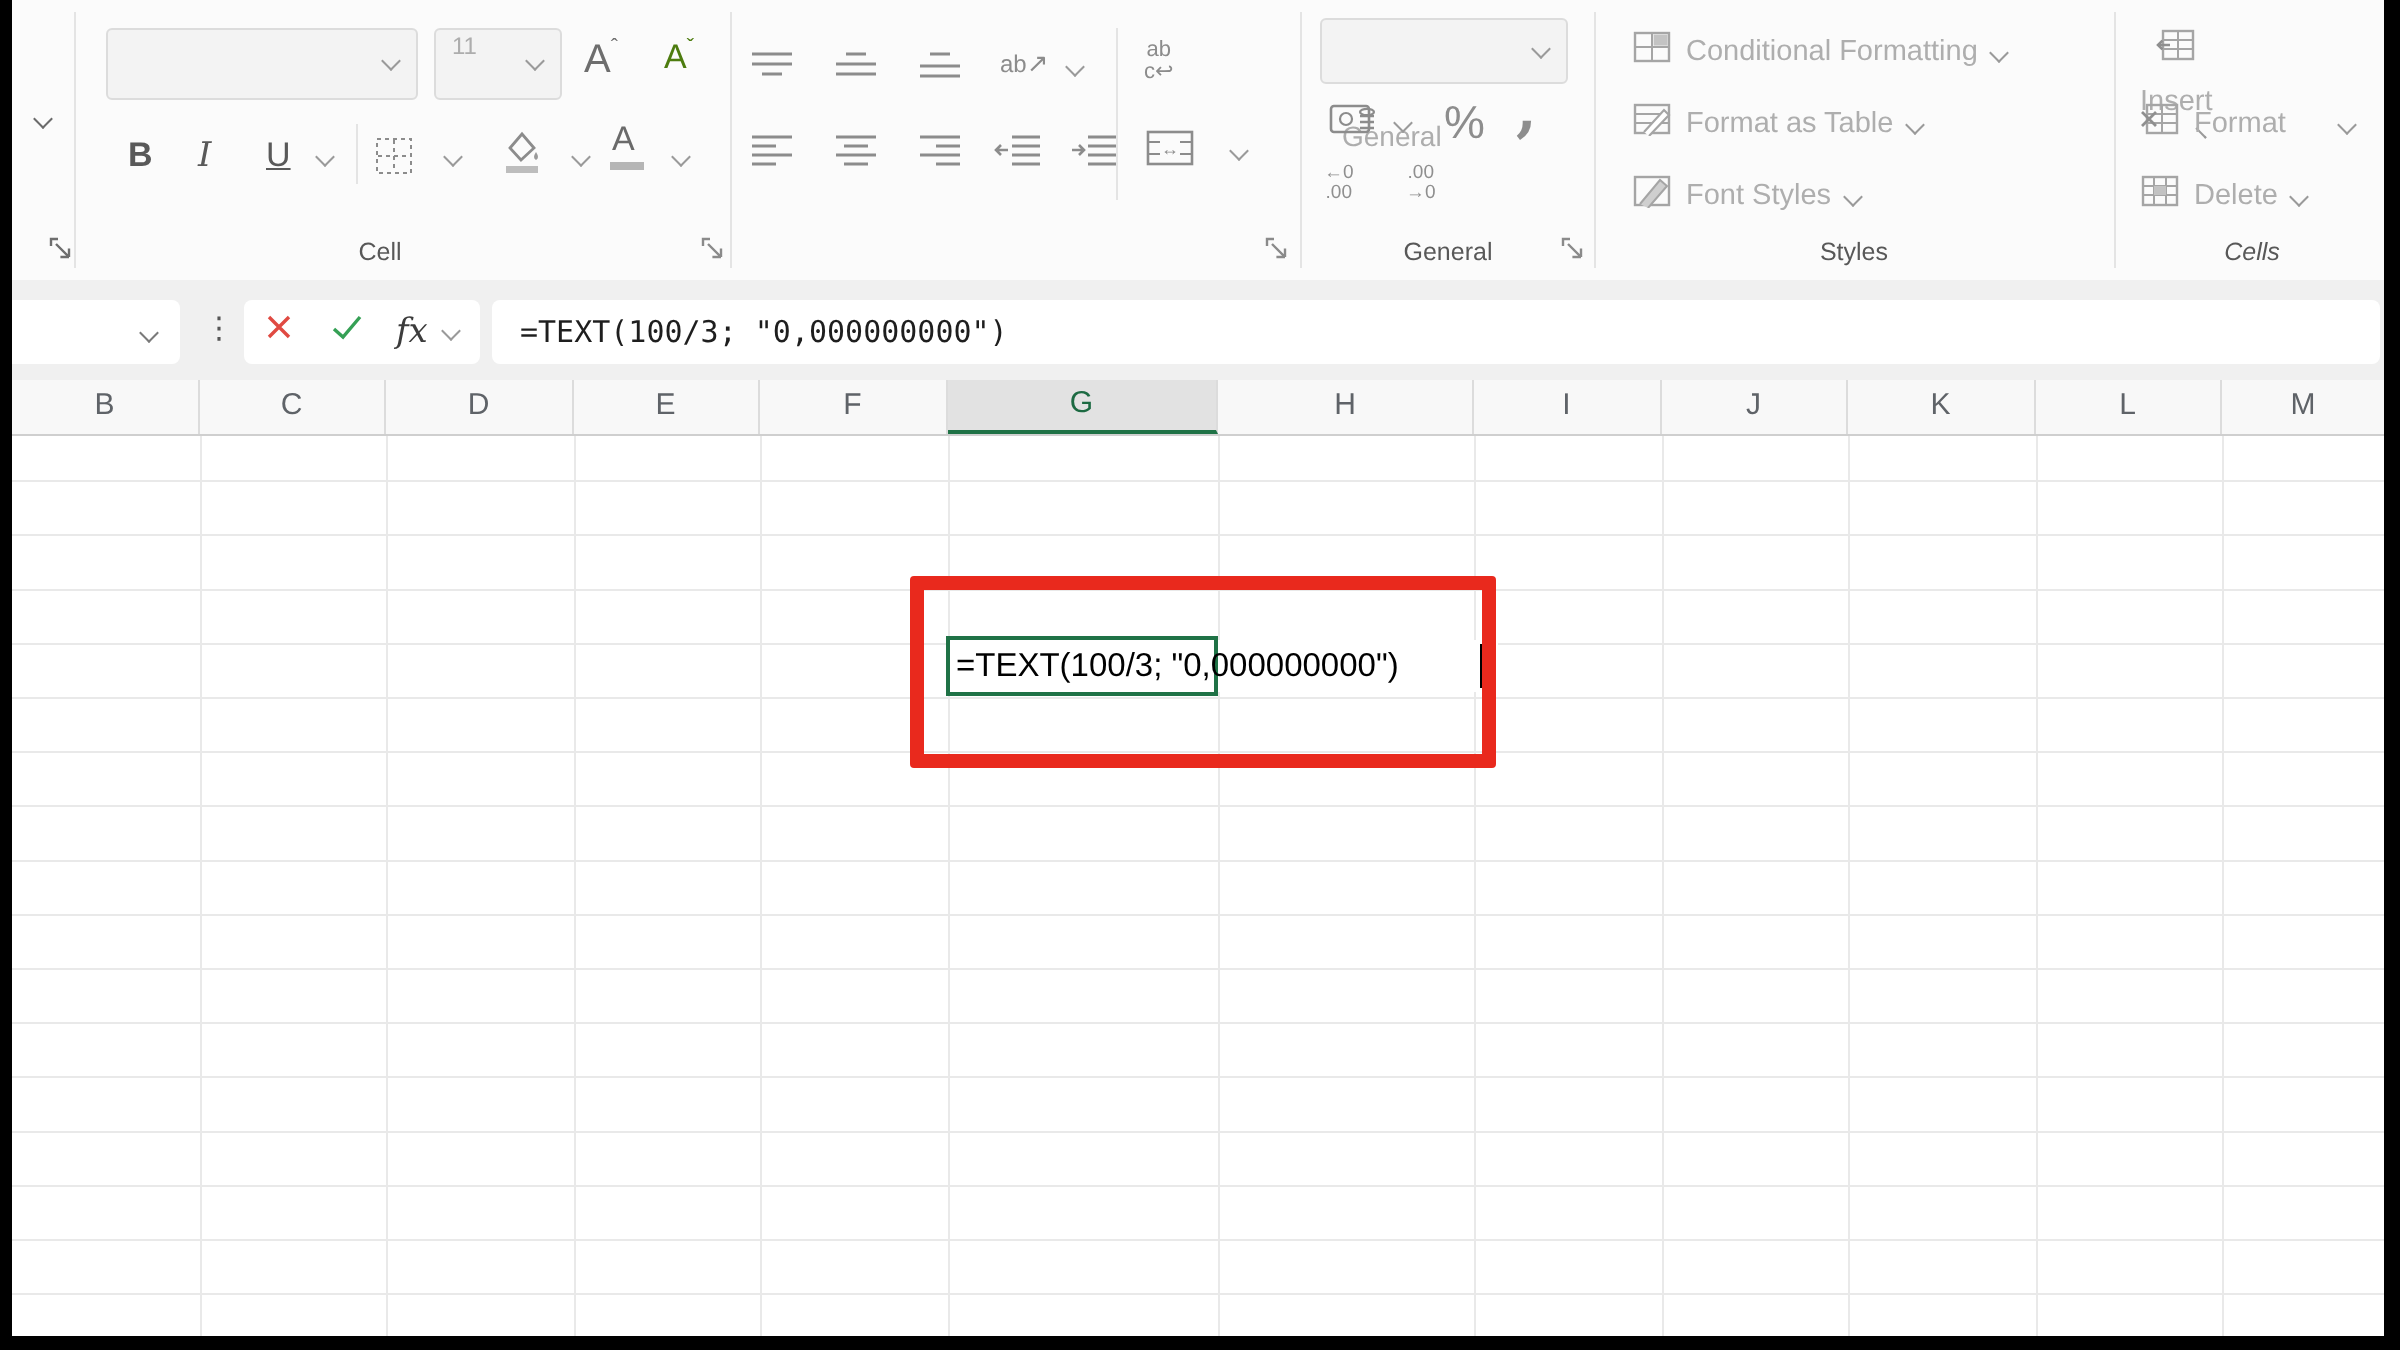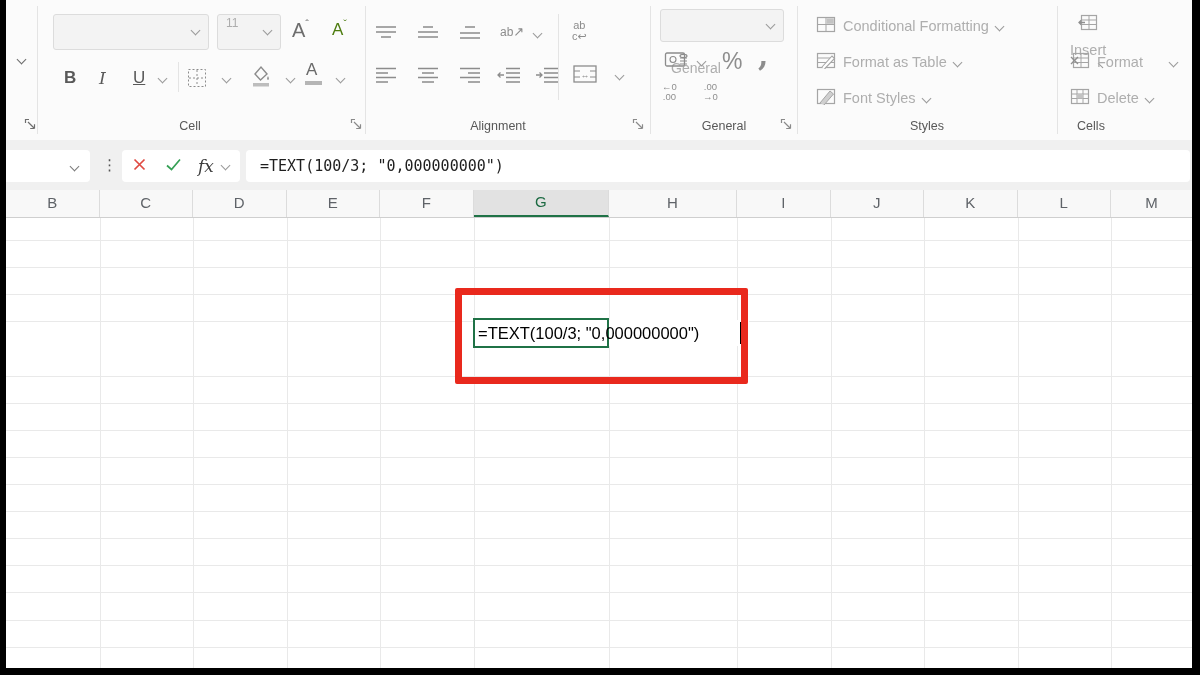--- a/index.html
+++ b/index.html
@@ -175,21 +175,20 @@
 
     <span class="lnico" style="left:566px;top:64px;">
       <svg width="26" height="20" viewBox="0 0 26 20">
           <rect x="2" y="2" width="22" height="16" fill="none" stroke="#8c8c8c" stroke-width="1.3"></rect>
           <path d="M2 7 H8 M18 7 H24 M2 13 H8 M18 13 H24" stroke="#8c8c8c" stroke-width="1"></path>
           <text x="13" y="13.5" font-size="9" text-anchor="middle" fill="#8c8c8c">↔</text>
         </svg>
       </span>
     <span class="chev abs" style="left:610px;top:72px;"></span>
 
-    <div class="group-label" style="left:363px;width:258px;">Alignment</div>
     <span class="launcher" style="left:626px;bottom:9px;">
       <svg width="13" height="13" viewBox="0 0 13 13">
           <path d="M1.5 5 V1.5 H5 M4 4 L10.5 10.5 M10.5 10.5 H6.2 M10.5 10.5 V6.2" stroke="#8a8a8a" stroke-width="1.2" fill="none"></path>
         </svg>
     </span>
     <div class="vsep" style="left:644px;"></div>
 
     <div class="combo" style="left:654px;top:9px;width:122px;height:31px;">
       <span class="disabled-txt" style="position:absolute;left:10px;top:2px;font-size:14px;margin-top:48px;">General</span>
       <span class="chev"></span>
@@ -277,21 +276,21 @@
       <span>
         <svg width="20" height="17" viewBox="0 0 20 17">
             <rect x="1.5" y="1.5" width="17" height="14" fill="none" stroke="#a5a5a5" stroke-width="1.2"></rect>
             <path d="M1.5 6 H18.5 M1.5 10.5 H18.5 M7 1.5 V15.5 M13 1.5 V15.5" stroke="#a5a5a5" stroke-width="1"></path>
             <rect x="7" y="6" width="6" height="4.5" fill="#c3c3c3"></rect>
           </svg>
       </span>
       <span class="ribbon-item-label">Delete</span>
       <span class="chev"></span>
     </div>
-    <div class="group-label" style="left:1020px;width:130px;">Cells</div>
+    <div class="group-label" style="left:1055px;width:130px;font-style:italic;">Cells</div>
   </div>
 
   <div class="formula-row">
     <div class="namebox">
       <span class="chev abs" style="right:12px;top:13px;border-color:#7a7a7a;"></span>
     </div>
     <span class="dots">⋮</span>
     <div class="fbtns">
       <span style="margin-left:10px;">
         <svg width="15" height="15" viewBox="0 0 15 15">

